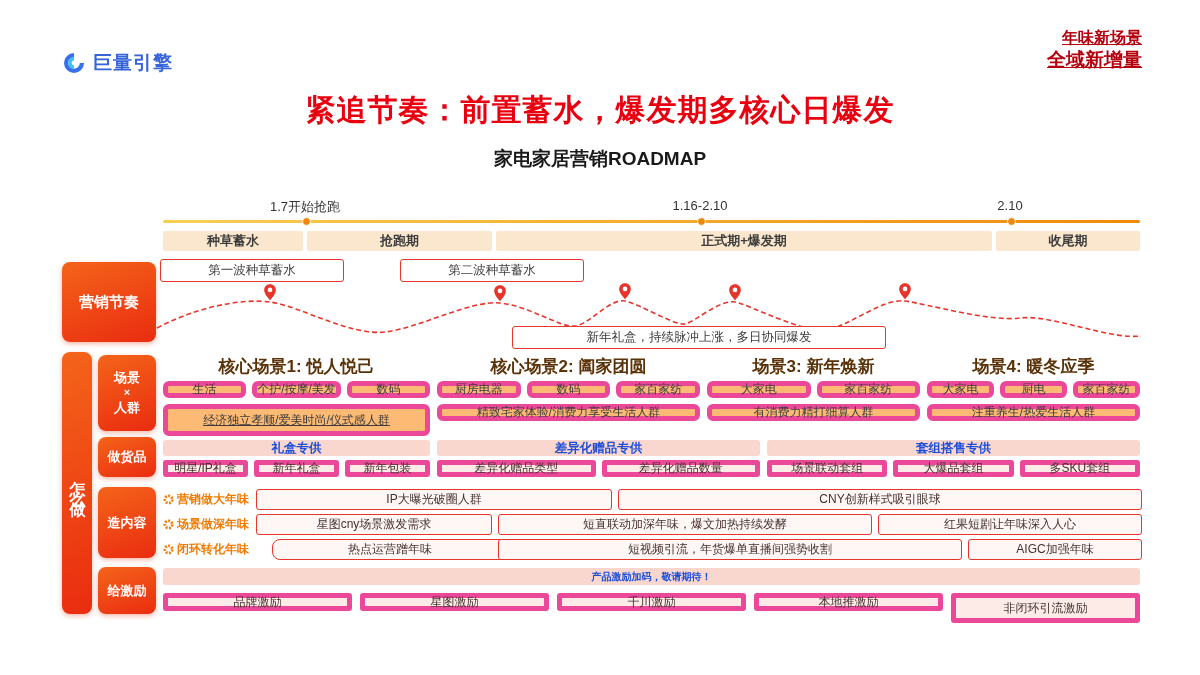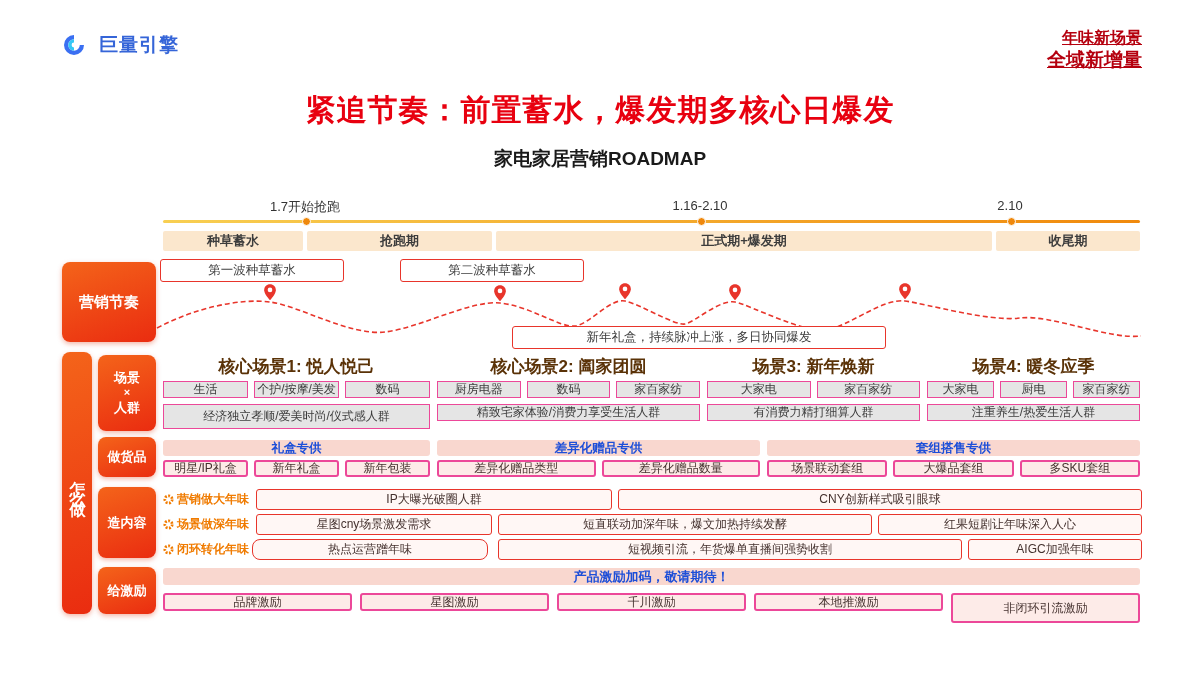--- a/index.html
+++ b/index.html
@@ -18,28 +18,28 @@
   .tl-dot{width:7px;height:7px;border-radius:50%;background:#ef880c;border:1px solid #fff;}
   .phase{background:#fbe7cd;color:#3c3c3c;font-weight:bold;font-size:13px;border-radius:2px;
          display:flex;align-items:center;justify-content:center;}
 
   
   .wavebox{background:#fff;border:1px solid #e8352b;border-radius:3px;font-size:12.5px;color:#3c3c3c;
            display:flex;align-items:center;justify-content:center;white-space:nowrap;}
 
   
   .scene-title{font-size:17px;font-weight:bold;color:#5a3207;display:flex;align-items:center;justify-content:center;white-space:nowrap;}
-  .ytag{background:#e5e5e5;border:1px solid #ec4899;border-radius:0;font-size:12px;color:#3c3c3c;
+  .ytag{background:#fdba74;border:5px solid #ec4899;border-radius:6px;font-size:12px;color:#3c3c3c;
         display:flex;align-items:center;justify-content:center;white-space:nowrap;flex:1;}
   .tagrow{display:flex;gap:6px;}
 
   
   .pheader{background:#f9d7cf;border-radius:3px;font-size:12.5px;font-weight:bold;color:#1d4ed8;
            display:flex;align-items:center;justify-content:center;}
-  .ptag{background:#fdebe8;border:2px solid #ec4899;border-radius:3px;font-size:12px;color:#44312e;
+  .ptag{background:#fdebe8;border:5px solid #ec4899;border-radius:3px;font-size:12px;color:#44312e;
         display:flex;align-items:center;justify-content:center;white-space:nowrap;flex:1;}
 
   
   .clabel{color:#f07b00;font-weight:bold;font-size:12px;display:flex;align-items:center;gap:3px;white-space:nowrap;}
   .cbox{background:#fff7f5;border:1px solid #e8352b;border-radius:3px;font-size:12px;color:#44312e;
         display:flex;align-items:center;justify-content:center;white-space:nowrap;}
 
   .sub-label{font-size:13px;}
   .v-text{writing-mode:vertical-rl;text-orientation:upright;letter-spacing:10px;font-size:16px;}
 
@@ -49,21 +49,21 @@
   .logo-text{font-size:19px;font-weight:bold;color:#3565d8;letter-spacing:1px;}
   .badge{text-align:right;color:#b5000e;font-family:"DejaVu Serif","Liberation Serif",serif;line-height:1.25;}
   .badge .b1{font-size:16px;font-weight:bold;}
   .badge .b2{font-size:19px;font-weight:bold;}
 </style>
 </head>
 <body>
 
 <div class="slide">
 
-  <div class="abs" style="left:62px;top:32px;display:flex;align-items:center;gap:13px;">
+  <div class="abs" style="left:62px;top:50px;display:flex;align-items:center;gap:7px;">
     <svg width="24" height="24" viewBox="0 0 24 24">
       <path d="M12 2 a10 10 0 1 0 10 10 h-4.2 a5.8 5.8 0 1 1 -5.8 -5.8 z" fill="#3a6ff2"></path>
       <path d="M12 6.2 a5.8 5.8 0 0 0 0 11.6 v-3.4 a2.4 2.4 0 1 1 0 -4.8 z" fill="#35c8f5"></path>
     </svg>
     <span class="logo-text">巨量引擎</span>
   </div>
 
   <div class="abs badge" style="right:58px;top:28px;width:170px;text-decoration:underline;">
     <div class="b1">年味新场景</div>
     <div class="b2">全域新增量</div>
@@ -130,21 +130,21 @@
   <div class="abs red-label sub-label" style="left:98px;top:487px;width:58px;height:71px;">造内容</div>
   <div class="abs red-label sub-label" style="left:98px;top:567px;width:58px;height:47px;">给激励</div>
 
   <div class="abs" style="left:163px;top:358px;width:267px;height:64px;">
     <div class="abs scene-title" style="left:0;top:0;width:100%;height:16px;">核心场景1: 悦人悦己</div>
     <div class="abs tagrow" style="left:0;top:23px;width:100%;height:17px;">
       <span class="ytag">生活</span>
       <span class="ytag">个护/按摩/美发</span>
       <span class="ytag">数码</span>
     </div>
-    <div class="abs ytag" style="left:0;top:46px;width:100%;height:25px;box-sizing:border-box;">经济独立孝顺/爱美时尚/仪式感人群</div>
+    <div class="abs ytag" style="left:0;top:46px;width:100%;height:32px;box-sizing:border-box;text-decoration:underline;">经济独立孝顺/爱美时尚/仪式感人群</div>
   </div>
 
   <div class="abs" style="left:437px;top:358px;width:263px;height:64px;">
     <div class="abs scene-title" style="left:0;top:0;width:100%;height:16px;">核心场景2: 阖家团圆</div>
     <div class="abs tagrow" style="left:0;top:23px;width:100%;height:17px;">
       <span class="ytag">厨房电器</span>
       <span class="ytag">数码</span>
       <span class="ytag">家百家纺</span>
     </div>
     <div class="abs ytag" style="left:0;top:46px;width:100%;height:17px;box-sizing:border-box;">精致宅家体验/消费力享受生活人群</div>
@@ -206,24 +206,24 @@
   <div class="abs cbox" style="left:256px;top:514px;width:234px;height:19px;">星图cny场景激发需求</div>
   <div class="abs cbox" style="left:498px;top:514px;width:372px;height:19px;">短直联动加深年味，爆文加热持续发酵</div>
   <div class="abs cbox" style="left:878px;top:514px;width:262px;height:19px;">红果短剧让年味深入人心</div>
 
   <div class="abs clabel" style="left:163px;top:540px;height:19px;">
     <svg width="11" height="11" viewBox="0 0 12 12">
       <circle cx="6" cy="6" r="4" fill="none" stroke="#f07b00" stroke-width="3" stroke-dasharray="2 1.6"></circle>
     </svg>
     <span>闭环转化年味</span>
   </div>
-  <div class="abs cbox" style="left:252px;top:539px;width:234px;height:19px;border-radius:8px;">热点运营蹭年味</div>
+  <div class="abs cbox" style="left:272px;top:539px;width:234px;height:19px;border-radius:8px;">热点运营蹭年味</div>
   <div class="abs cbox" style="left:498px;top:539px;width:462px;height:19px;">短视频引流，年货爆单直播间强势收割</div>
   <div class="abs cbox" style="left:968px;top:539px;width:172px;height:19px;">AIGC加强年味</div>
 
-  <div class="abs pheader" style="left:163px;top:568px;width:977px;height:17px;font-size:13px;">产品激励加码，敬请期待！</div>
+  <div class="abs pheader" style="left:163px;top:568px;width:977px;height:17px;font-size:10px;">产品激励加码，敬请期待！</div>
   <div class="abs ptag" style="left:163px;top:593px;width:189px;height:18px;box-sizing:border-box;">品牌激励</div>
   <div class="abs ptag" style="left:360px;top:593px;width:189px;height:18px;box-sizing:border-box;">星图激励</div>
   <div class="abs ptag" style="left:557px;top:593px;width:189px;height:18px;box-sizing:border-box;">千川激励</div>
   <div class="abs ptag" style="left:754px;top:593px;width:189px;height:18px;box-sizing:border-box;">本地推激励</div>
   <div class="abs ptag" style="left:951px;top:593px;width:189px;height:30px;box-sizing:border-box;">非闭环引流激励</div>
 
 </div>
 
 </body></html>

